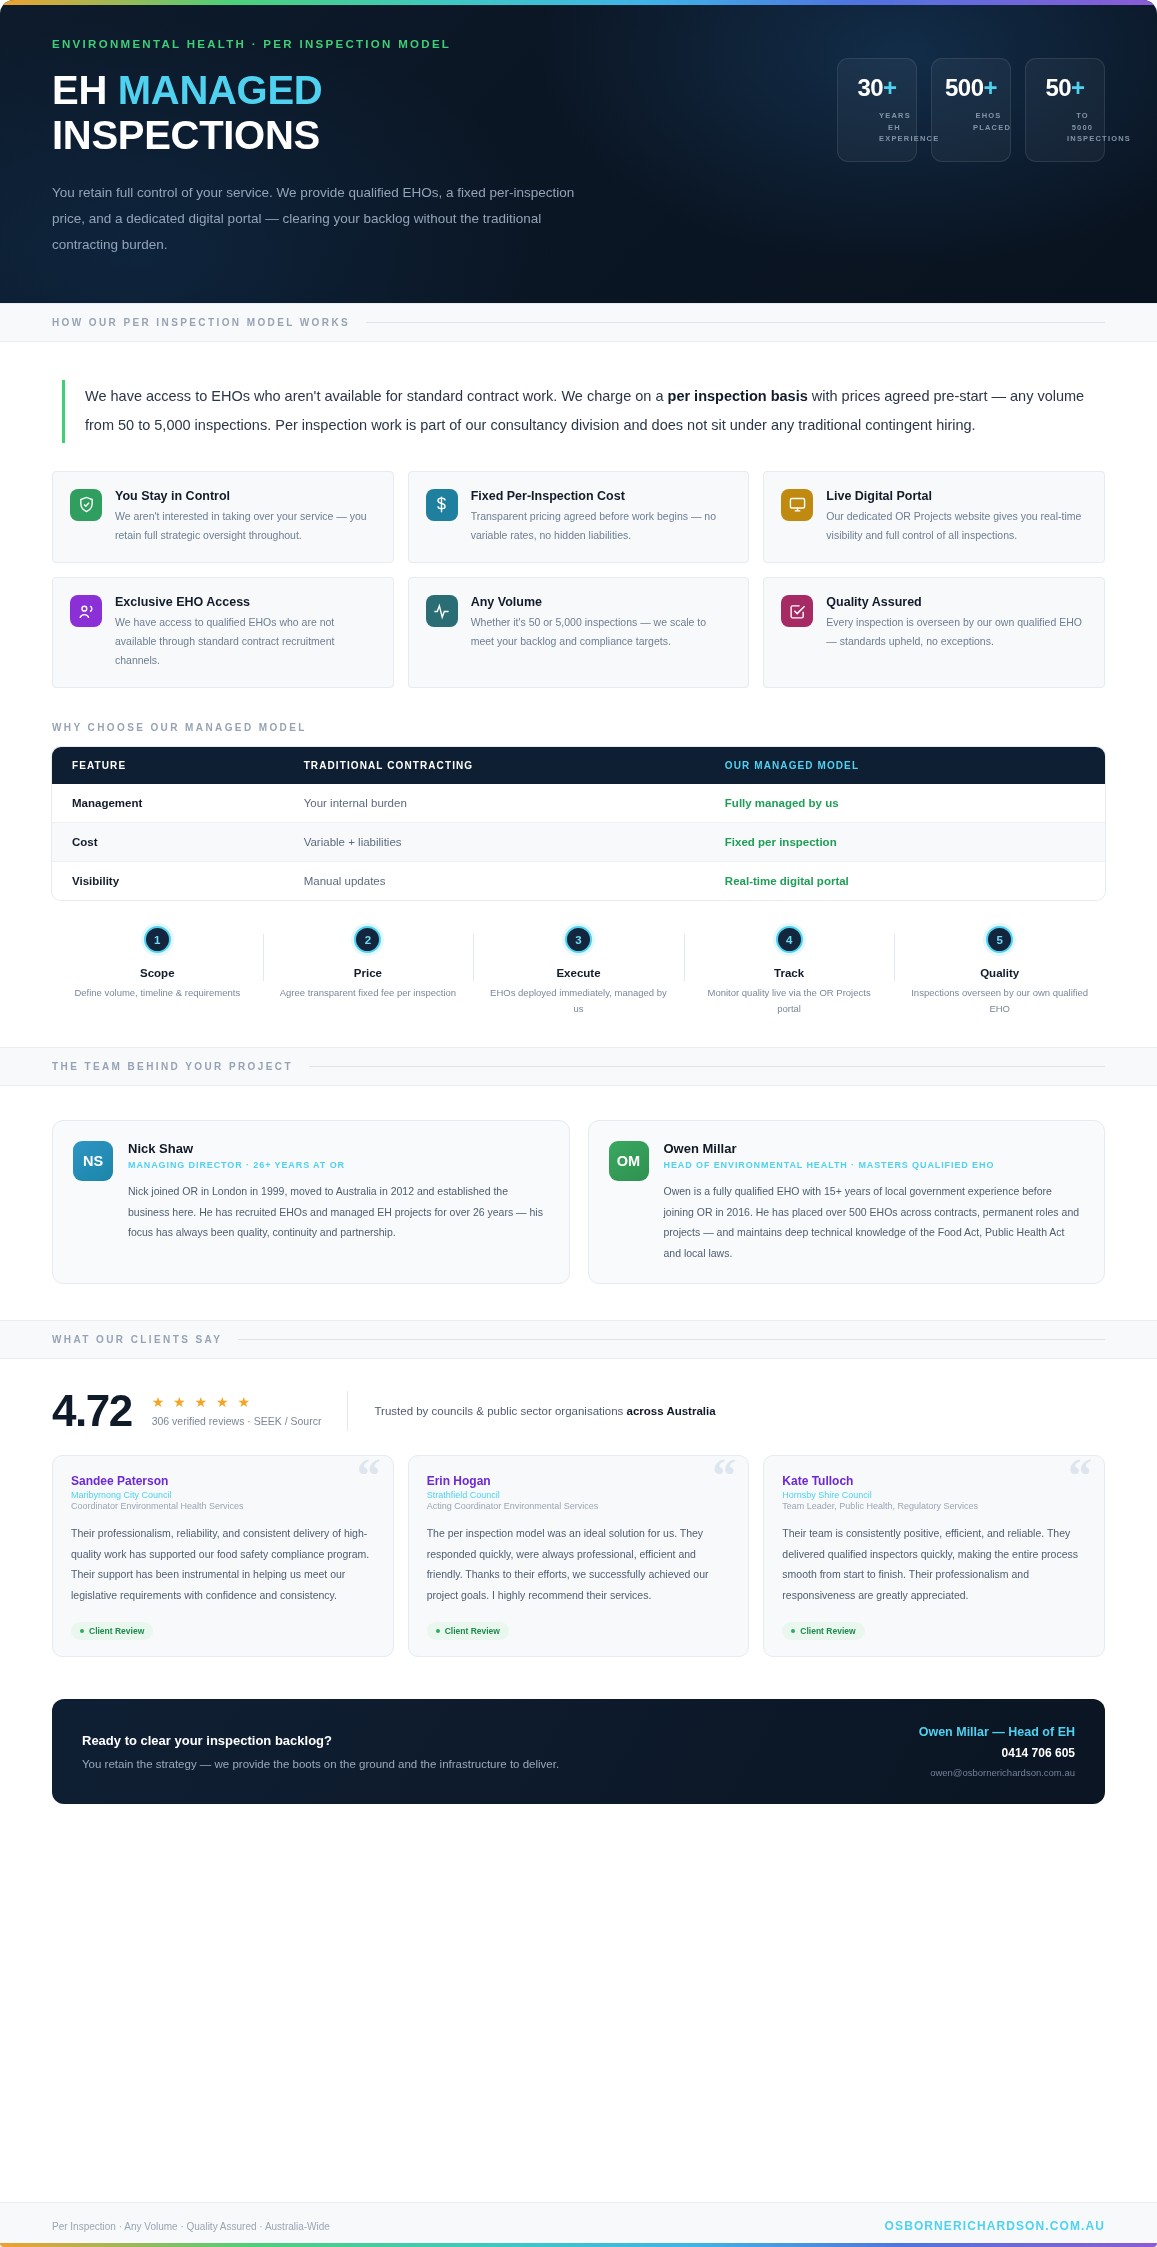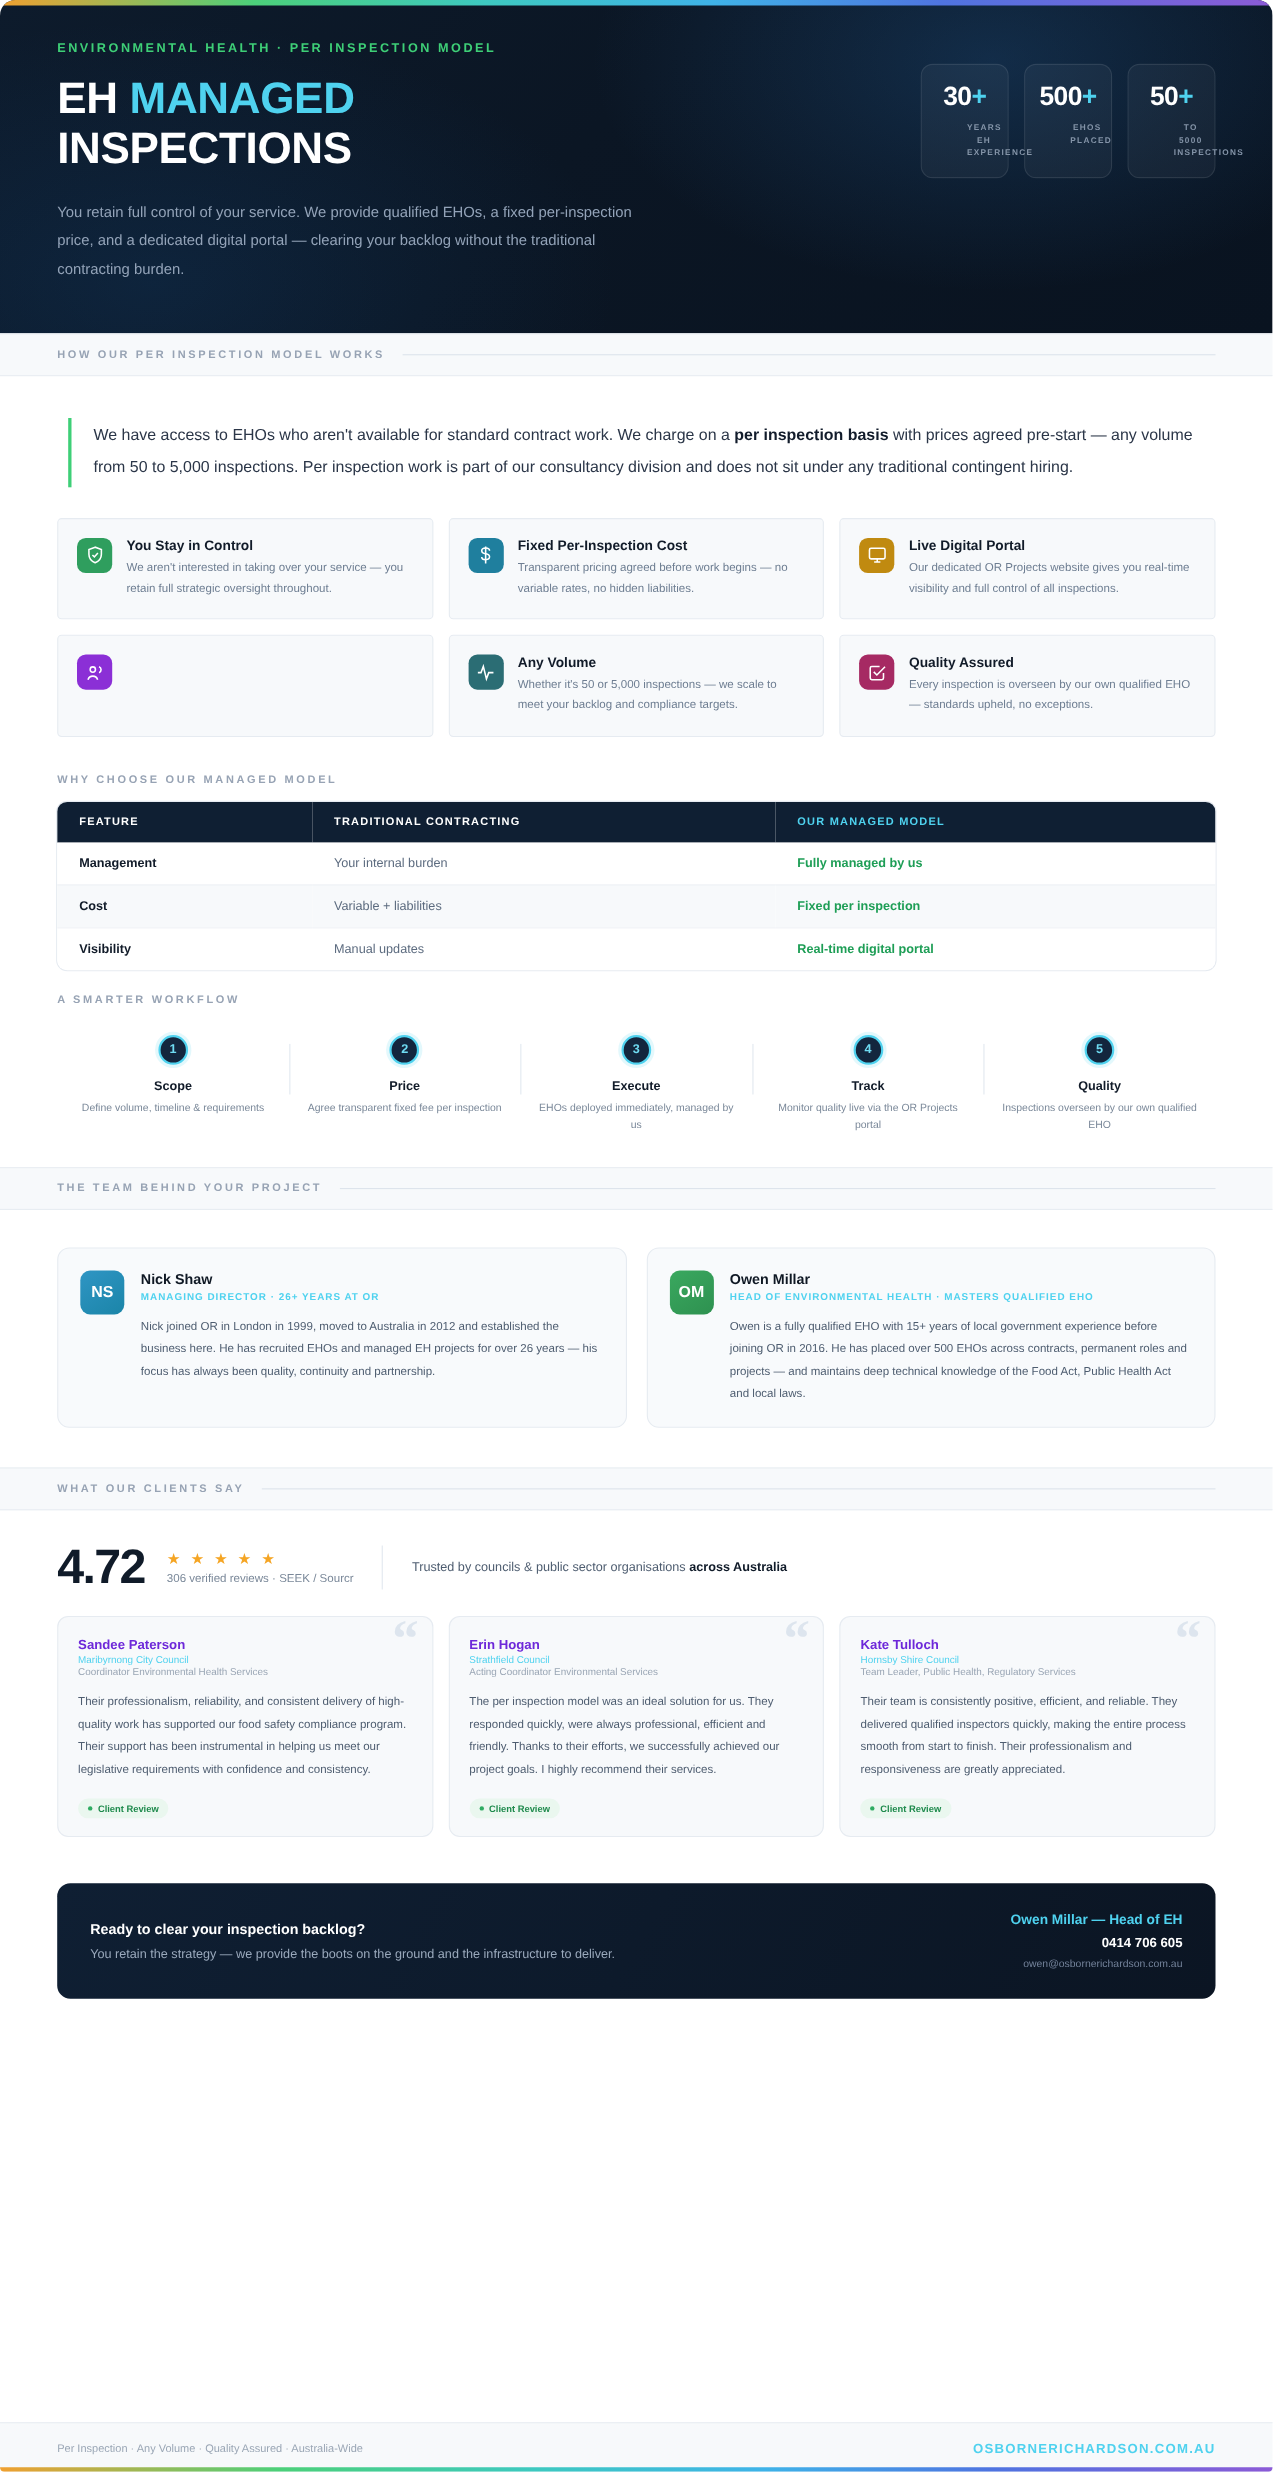--- a/index.html
+++ b/index.html
@@ -382,20 +382,24 @@
     </div>
 
     <div class="cards">
       <div class="card">
         <div class="card-icon" style="background:#8b2fd6">
           <svg viewBox="0 0 24 24" fill="none" stroke="currentColor" stroke-width="2">
               <circle cx="9" cy="8" r="3.4"></circle>
               <path d="M2.8 21a6.5 6.5 0 0 1 12.4 0"></path>
               <path d="M17 4.5a4 4 0 0 1 0 7.5"></path>
             </svg>
+        </div>
+        <div>
+          <div class="card-title">Exclusive EHO Access</div>
+          <div class="card-desc">We have access to qualified EHOs who are not available through standard contract recruitment channels.</div>
         </div>
       </div>
       <div class="card">
         <div class="card-icon" style="background:#2b6d74">
           <svg viewBox="0 0 24 24" fill="none" stroke="currentColor" stroke-width="2">
               <path d="M2 12h4l3-8 4 16 3-8h6"></path>
             </svg>
         </div>
         <div>
           <div class="card-title">Any Volume</div>
@@ -440,23 +444,20 @@
           <td class="ours">Fixed per inspection</td>
         </tr>
         <tr>
           <td class="feat">Visibility</td>
           <td class="trad">Manual updates</td>
           <td class="ours">Real-time digital portal</td>
         </tr>
       </tbody>
     </table>
 
-    <div style="padding:22px 0 0">
-      <div class="band-label">A SMARTER WORKFLOW</div>
-    </div>
 
     <div class="workflow">
       <div class="wf-step">
         <div class="wf-bubble">1</div>
         <div class="wf-title">Scope</div>
         <div class="wf-desc">Define volume, timeline &amp; requirements</div>
       </div>
       <div class="wf-step">
         <div class="wf-bubble">2</div>
         <div class="wf-title">Price</div>

